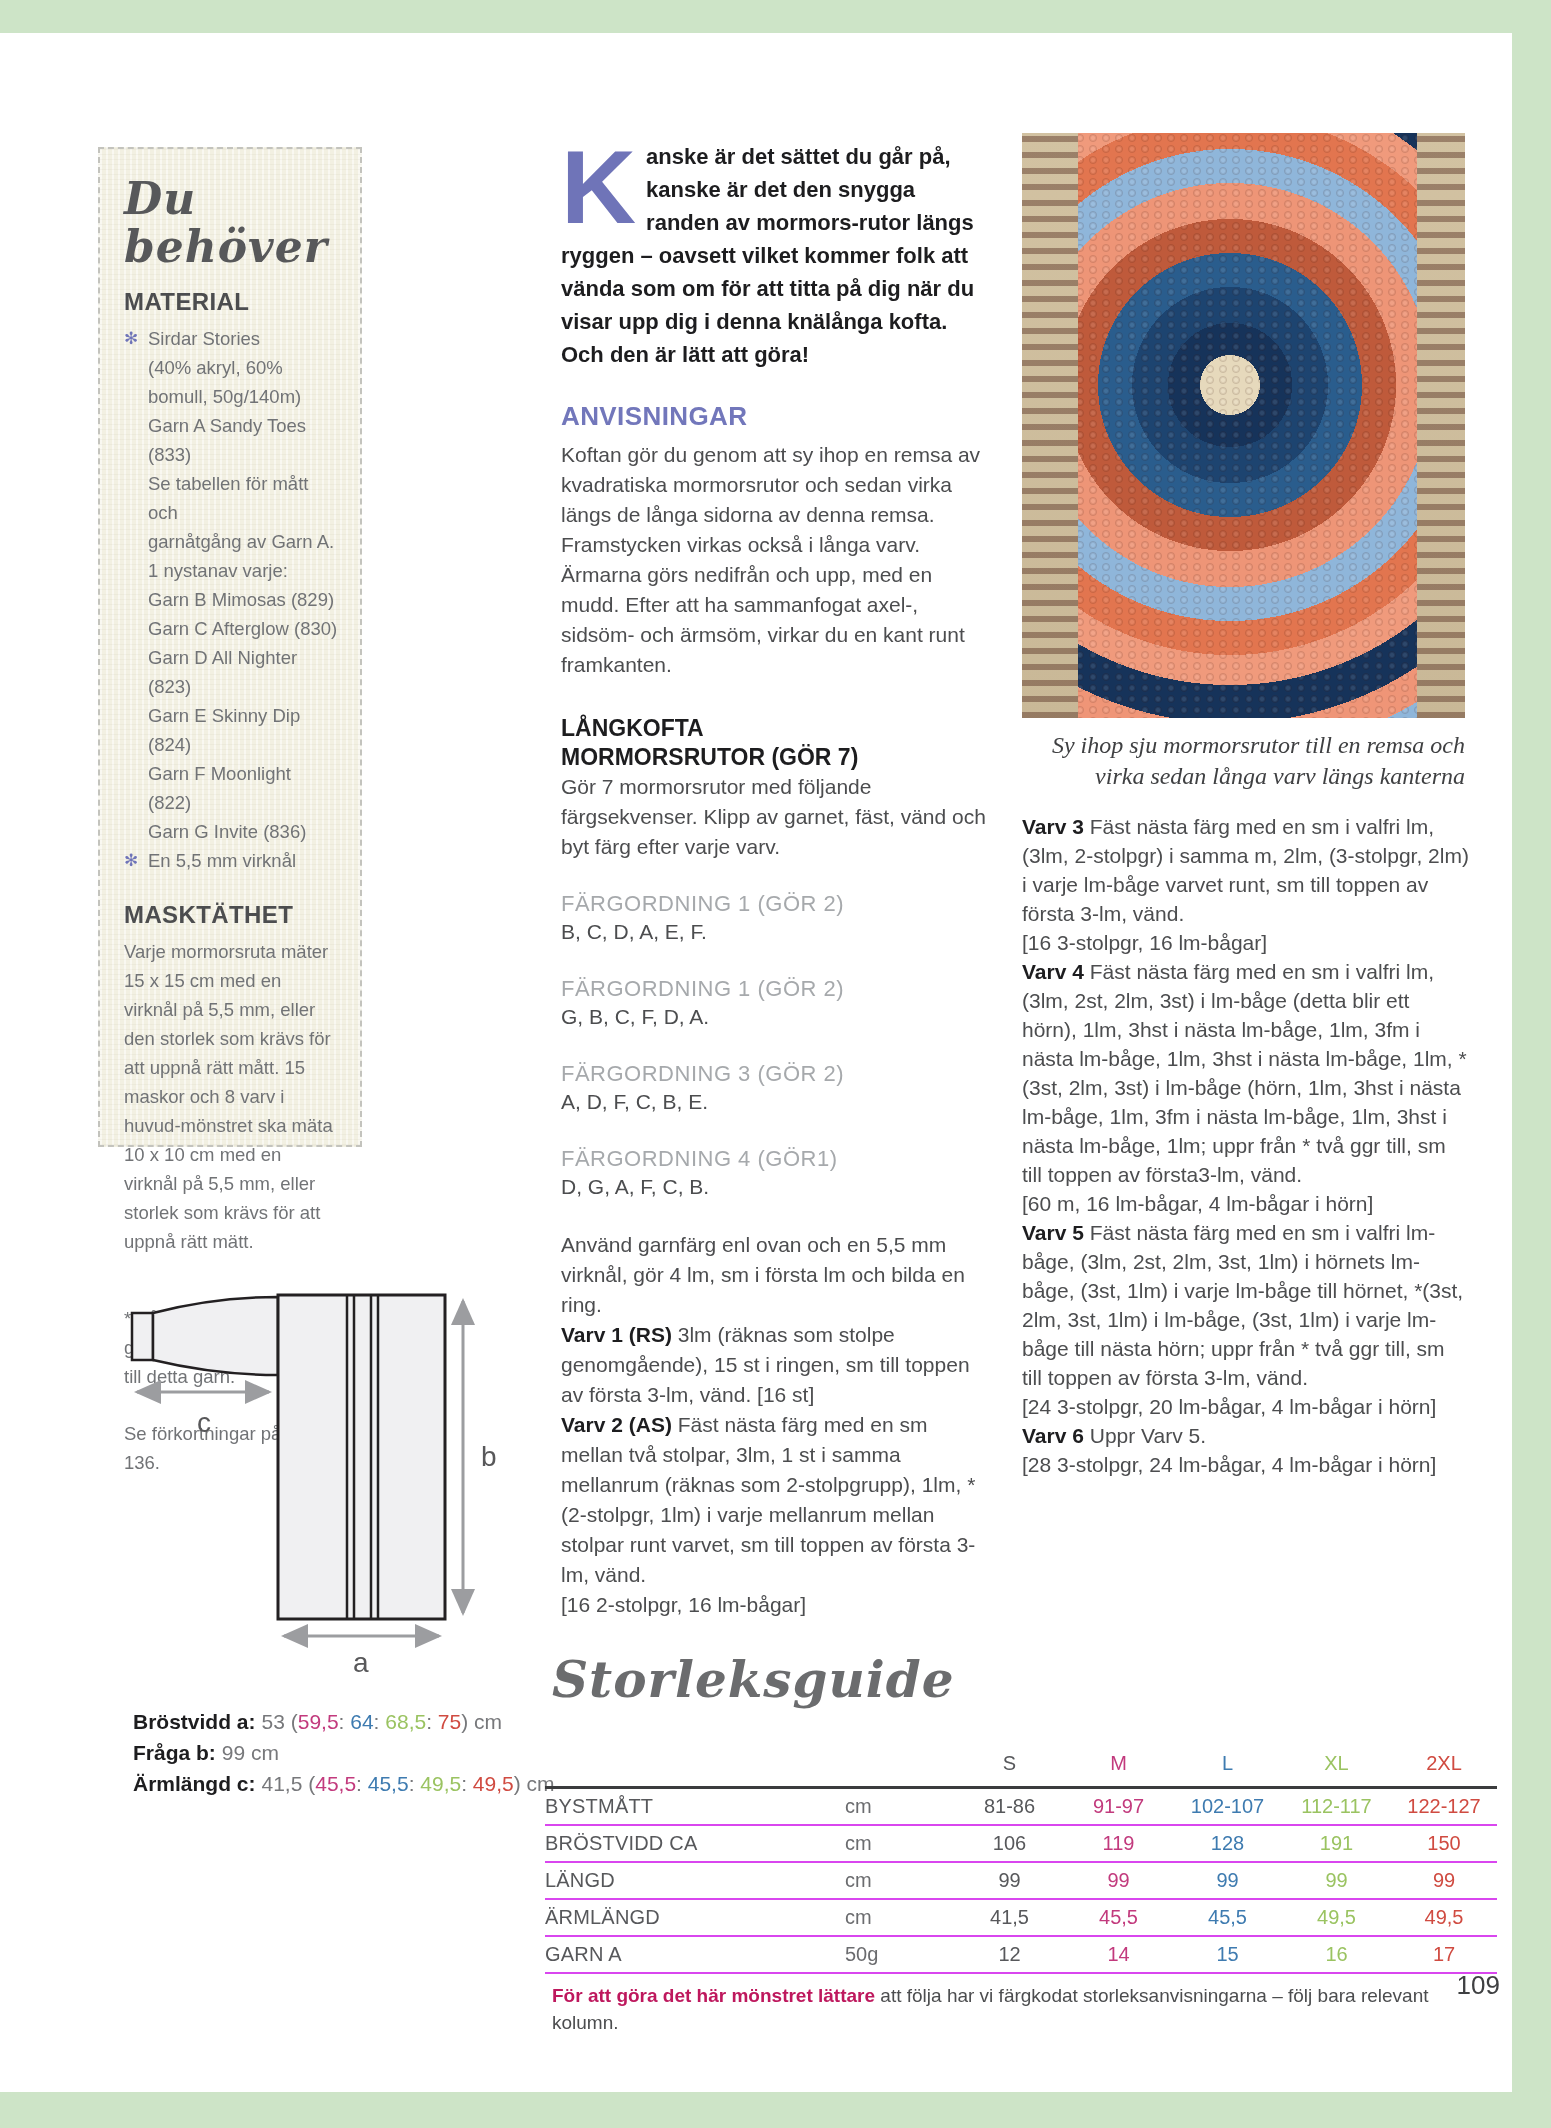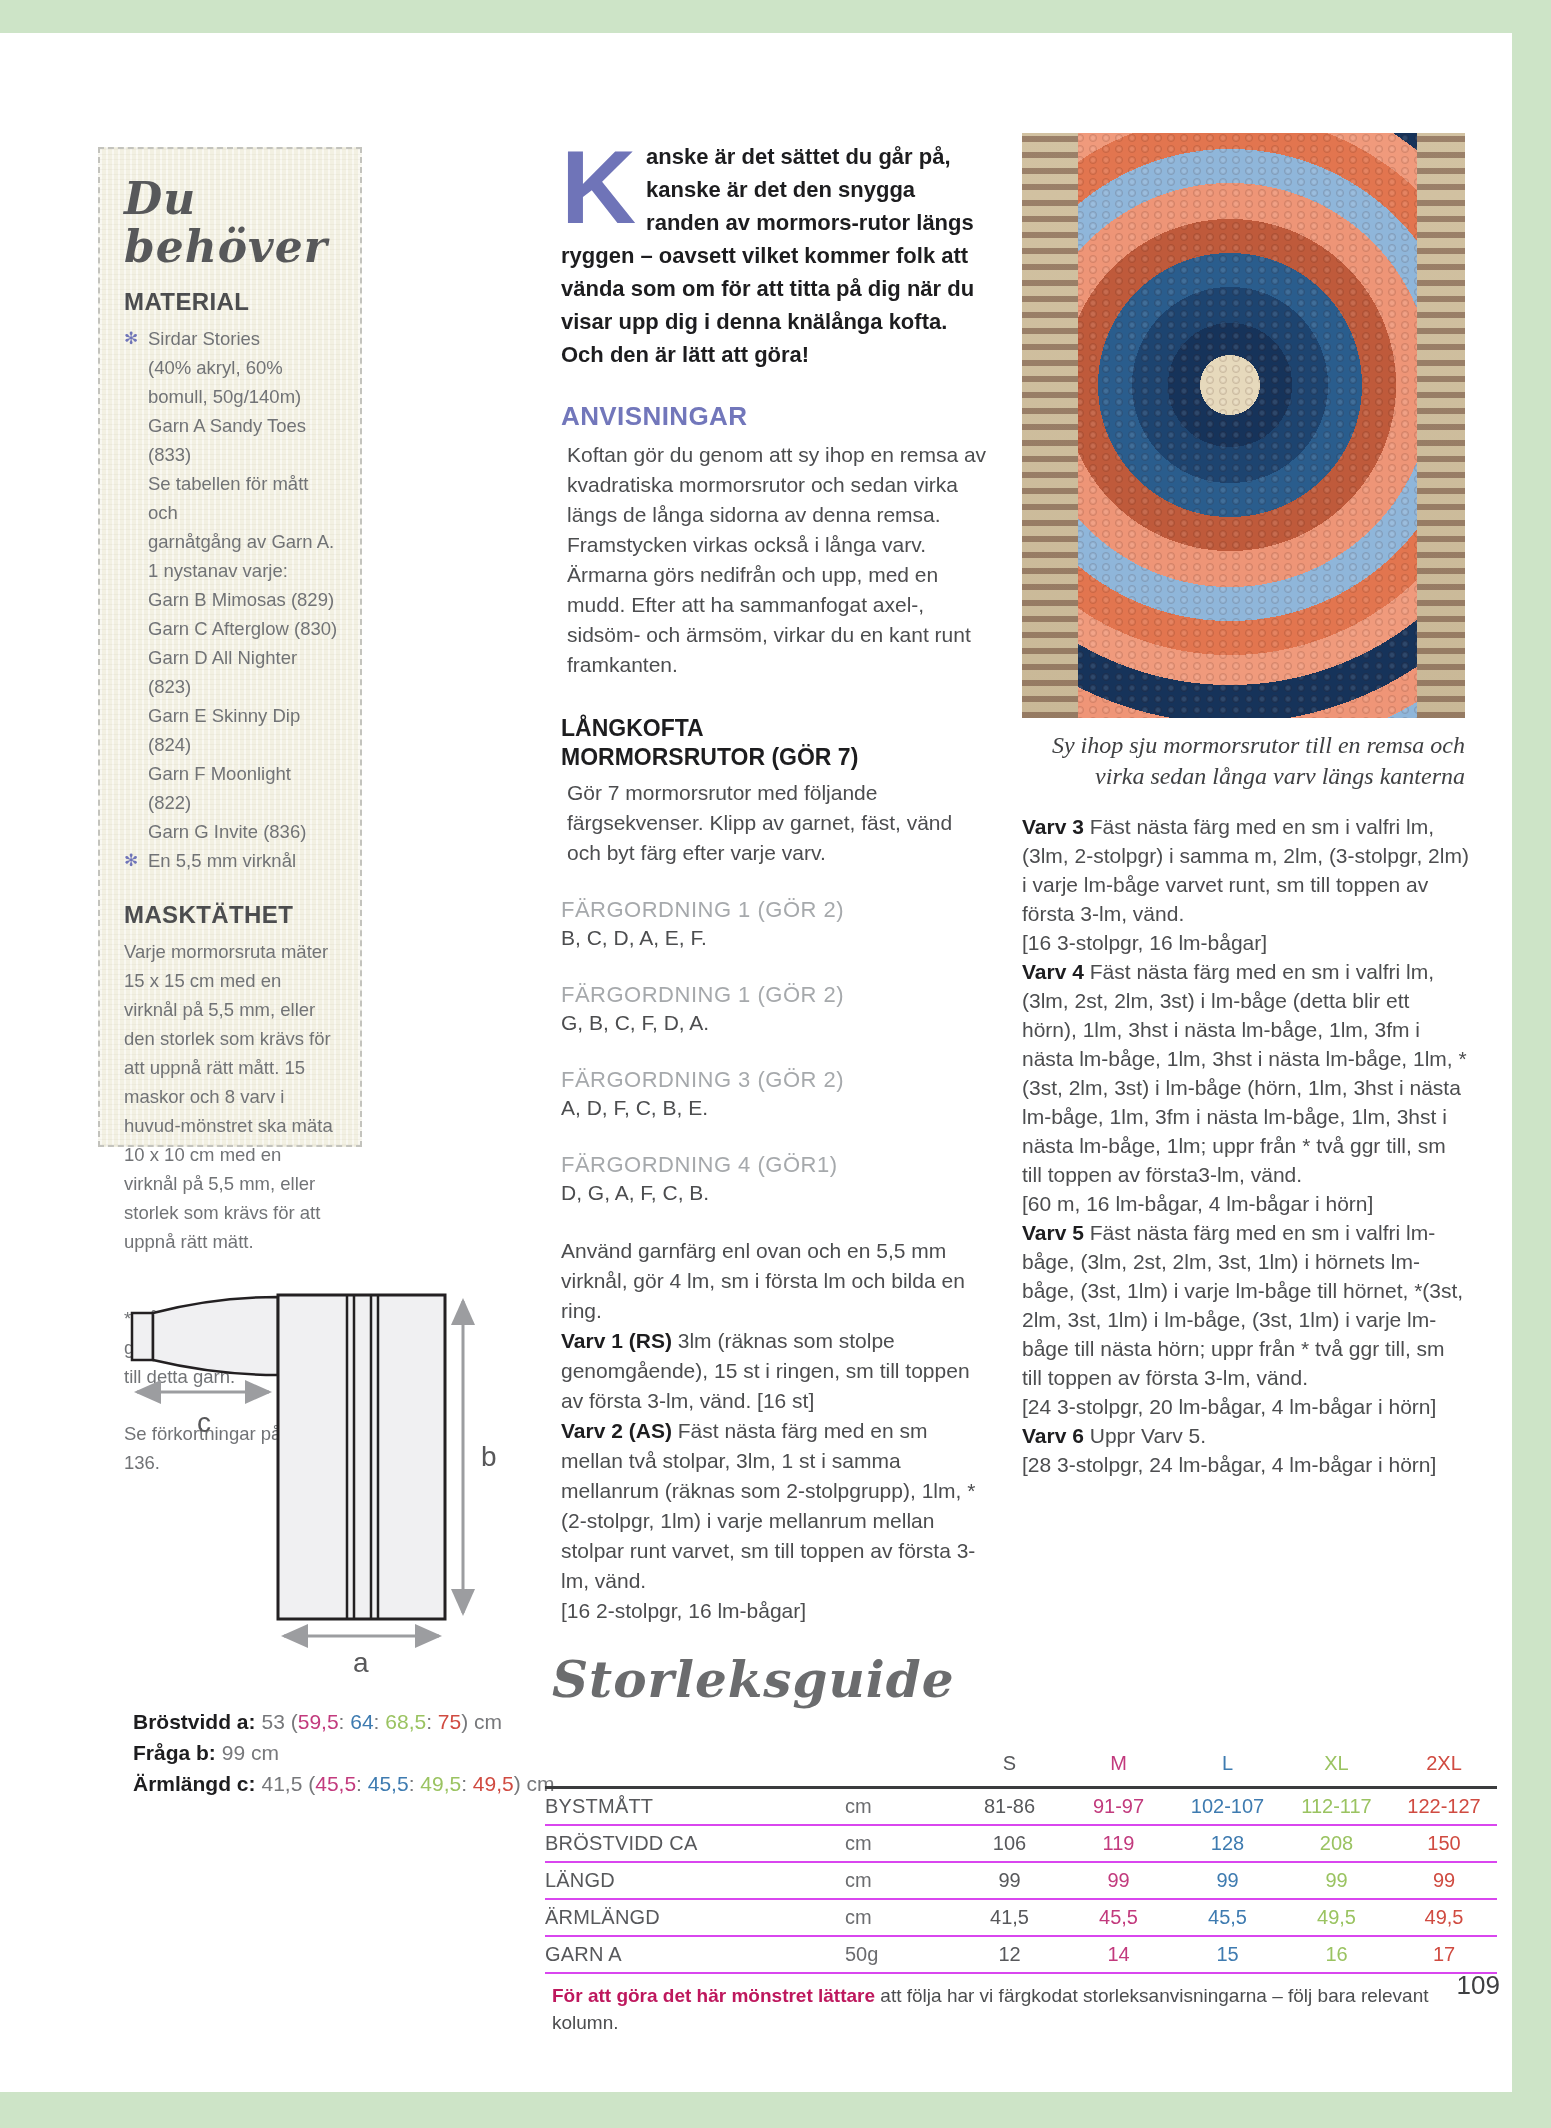--- a/index.html
+++ b/index.html
@@ -26,21 +26,21 @@
   .mat-line.no-bullet .bullet{visibility:hidden;}
   .side-par{font-size:18.5px;line-height:29px;color:#717376;margin:0;}
   .gap26{height:26px;} .gap48{height:48px;} .gap28{height:28px;}
 
   
   .midcol{position:absolute;left:561px;top:140px;width:432px;}
   .intro{font-size:22px;line-height:33px;font-weight:700;color:#1d1d1f;margin:0 0 30px 0;}
   .dropcap{float:left;font-size:104px;line-height:82px;font-weight:700;color:#6f74b8;
     padding:6px 10px 0 0;}
   .purple-head{font-size:26px;font-weight:800;color:#7277bb;letter-spacing:.4px;margin:0 0 8px 0;}
-  .body-p{font-size:21px;line-height:30px;color:#4c4d4f;margin:6px;}
+  .body-p{font-size:21px;line-height:30px;color:#4c4d4f;margin:0;}
   .mb36{margin-bottom:34px;}
   .black-head{font-size:23px;font-weight:800;color:#1d1d1f;line-height:29px;margin:0;}
   .corder{margin-top:28px;}
   .corder .clabel{font-size:22px;color:#a6a9ac;letter-spacing:.5px;line-height:27px;}
   .corder .cseq{font-size:21px;color:#4c4d4f;line-height:30px;}
   .rounds p{font-size:21px;line-height:30px;color:#4c4d4f;margin:0;}
   .rounds b{color:#1d1d1f;}
 
   
   .photo{position:absolute;left:1022px;top:133px;width:443px;height:585px;
@@ -317,21 +317,21 @@
           <span>112-117</span>
           <span>122-127</span>
         </div>
 
         <div class="trow data">
           <span>BRÖSTVIDD CA</span>
           <span>cm</span>
           <span>106</span>
           <span>119</span>
           <span>128</span>
-          <span>208</span>
+          <span>191</span>
           <span>150</span>
         </div>
 
         <div class="trow data">
           <span>LÄNGD</span>
           <span>cm</span>
           <span>99</span>
           <span>99</span>
           <span>99</span>
           <span>99</span>

